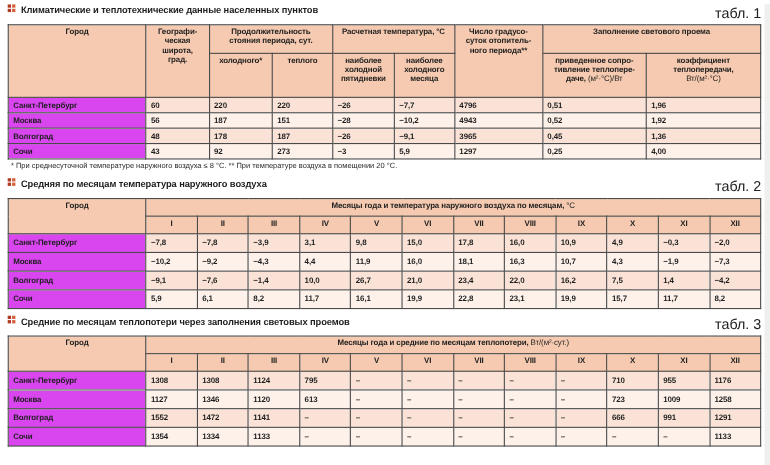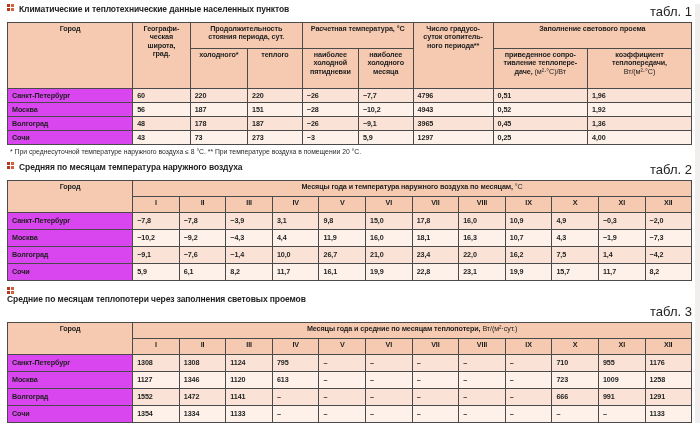--- a/index.html
+++ b/index.html
@@ -11,21 +11,21 @@
   .section-title { display:flex; align-items:flex-start; margin:0 8px 0 7px; }
   .marker { display:inline-grid; grid-template-columns:3px 3px; grid-auto-rows:3px; gap:1px; margin-right:5px; flex:0 0 auto; }
   .marker i { display:block; }
   .marker i.d { background:#b03a22; }
   .marker i.l { background:#d4603c; }
   .title-text { font-size:8.5px; font-weight:700; letter-spacing:-0.1px; flex:1 1 auto; }
   .tag { font-size:13px; font-weight:400; color:#222; margin-left:auto; flex:0 0 auto; }
 
   .mt1 { margin-top:4px; }
   .mt2 { margin-top:7px; }
-  .mt3 { margin-top:6px;flex-direction:column; }
+  .mt3 { margin-top:6px; }
 
   table.doc-table { width:685px; margin:3px 8px 0 7px; border-collapse:collapse; table-layout:fixed; }
   .doc-table th, .doc-table td { border:1px solid #4a4a4a; }
   .doc-table th {
     background:#f5cab0; font-size:7.2px; font-weight:700; text-align:center;
     vertical-align:top; padding:2px 3px; white-space:pre-line; line-height:1.18; letter-spacing:-0.1px;
   }
   .doc-table td {
     font-size:7.2px; font-weight:700; text-align:left; vertical-align:middle;
     padding:1px 4px; line-height:1.1; letter-spacing:-0.1px; overflow:hidden;
@@ -132,21 +132,21 @@
           <td class="val">187</td>
           <td class="val">−26</td>
           <td class="val">−9,1</td>
           <td class="val">3965</td>
           <td class="val">0,45</td>
           <td class="val">1,36</td>
         </tr>
         <tr>
           <td class="city">Сочи</td>
           <td class="val">43</td>
-          <td class="val">73</td>
+          <td class="val">92</td>
           <td class="val">273</td>
           <td class="val">−3</td>
           <td class="val">5,9</td>
           <td class="val">1297</td>
           <td class="val">0,25</td>
           <td class="val">4,00</td>
         </tr>
       </tbody>
     </table>
   <div class="footnote">* При среднесуточной температуре наружного воздуха ≤ 8 °C.   ** При температуре воздуха в помещении 20 °C.</div>

